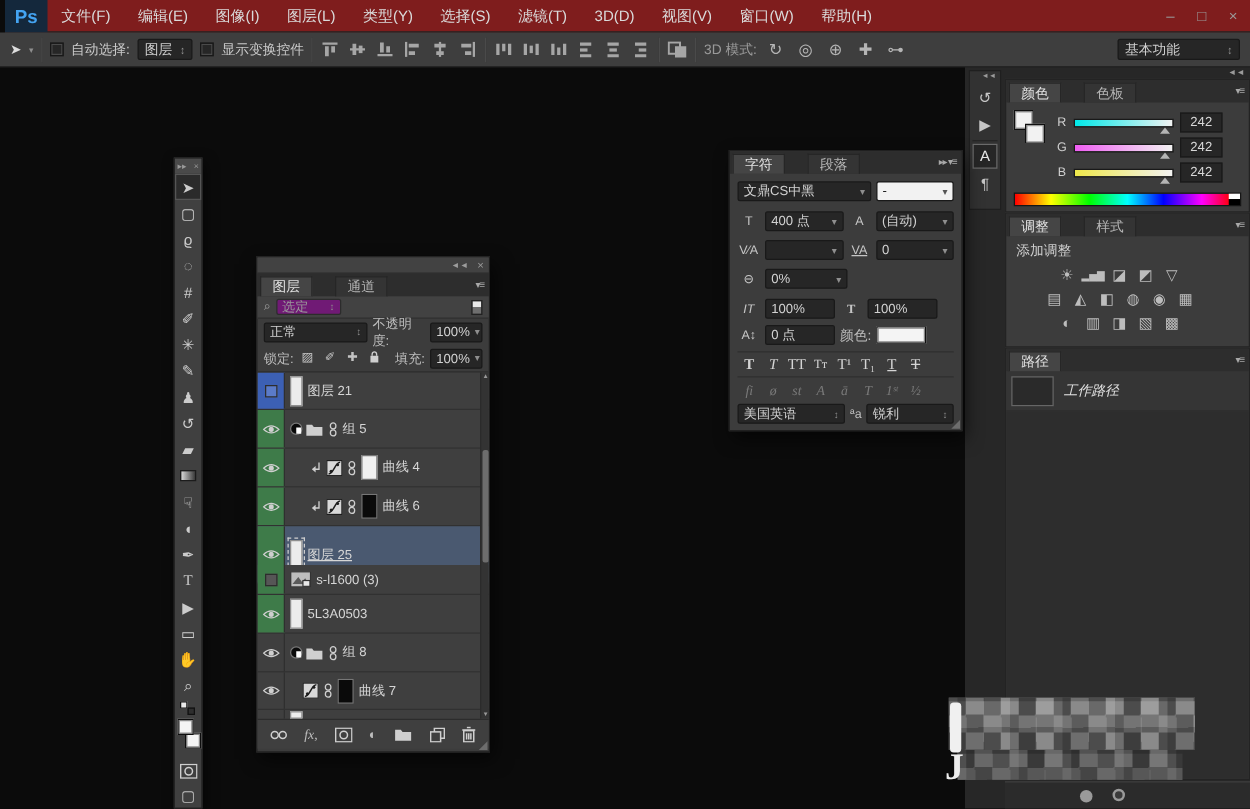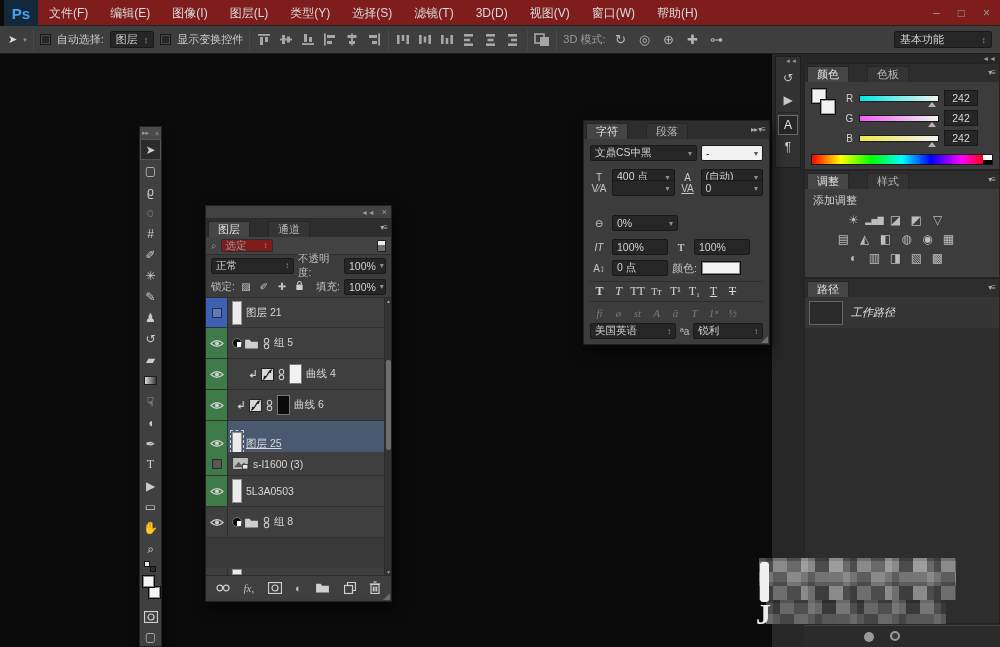--- a/index.html
+++ b/index.html
@@ -544,21 +544,21 @@
       <span>◄◄</span>
       <span style="font-size:9px">×</span>
     </div>
     <div class="tabbar">
       <div class="tab active">图层</div>
       <div class="tab">通道</div>
       <div class="pmenu">▾≡</div>
     </div>
     <div class="row" style="height:18px;background:#424242;border-bottom:1px solid #2e2e2e">
       <span style="color:#9b9b9b;font-size:10px">⌕</span>
-      <span class="dd" style="height:13px;min-width:52px;background:#7f1d1d;border-color:#2c2c2c;color:#9b9b9b">
+      <span class="dd" style="height:13px;min-width:52px;background:#701a75;border-color:#2c2c2c;color:#9b9b9b">
         <span>选定</span>
           <span class="arr">↕</span>
       </span>
       <span style="margin-left:auto;width:9px;height:12px;background:linear-gradient(180deg,#e8e8e8 45%,#6e6e6e 45%);border:1px solid #222"></span>
     </div>
     <div class="row" style="height:21px">
       <span class="dd" style="width:88px">
         <span>正常</span>
           <span class="arr">↕</span>
       </span>
@@ -634,21 +634,21 @@
           <span>曲线 4</span>
         </div>
       </div>
 
       <div class="lrow" style="top:92px;height:31px">
         <div class="eyecol green">
             <svg class="eyesvg">
               <use href="#i-eye"></use>
             </svg>
           </div>
-        <div class="lbody" style="padding-left:8px">
+        <div class="lbody" style="padding-left:20px">
           <svg width="9" height="11">
               <use href="#i-clip"></use>
             </svg>
           <svg width="13" height="13">
               <use href="#i-curves"></use>
             </svg>
           <svg width="7" height="13">
               <use href="#i-chain"></use>
             </svg>
           <span class="mask black"></span>
@@ -704,20 +704,37 @@
               <use href="#i-folder"></use>
             </svg>
           <svg width="7" height="13">
               <use href="#i-chain"></use>
             </svg>
           <span class="mask black dot"></span>
           <span>组 8</span>
         </div>
       </div>
 
+      <div class="lrow" style="top:240px;height:30px">
+        <div class="eyecol">
+            <svg class="eyesvg">
+              <use href="#i-eye"></use>
+            </svg>
+          </div>
+        <div class="lbody" style="padding-left:14px">
+          <svg width="13" height="13">
+              <use href="#i-curves"></use>
+            </svg>
+          <svg width="7" height="13">
+              <use href="#i-chain"></use>
+            </svg>
+          <span class="mask black"></span>
+          <span>曲线 7</span>
+        </div>
+      </div>
 
       <div class="lrow" style="top:270px;height:8px">
         <div class="eyecol"></div>
         <div class="lbody">
             <span class="thstrip" style="height:6px"></span>
           </div>
       </div>
       <div class="lscroll">
         <span style="position:absolute;top:0;left:0;width:7px;text-align:center;font-size:5px;color:#999">▲</span>
         <span class="lthumb" style="top:62px;height:90px"></span>
@@ -778,21 +795,21 @@
       <span class="dd" style="width:66px">
         <span>400 点</span>
           <span class="arr">▾</span>
       </span>
       <span class="fico">A</span>
       <span class="dd" style="width:66px">
         <span>(自动)</span>
           <span class="arr">▾</span>
       </span>
     </div>
-    <div class="crow" style="top:59px">
+    <div class="crow" style="top:71px">
       <span class="fico">V⁄A</span>
       <span class="dd" style="width:66px">
         <span></span>
           <span class="arr">▾</span>
       </span>
       <span class="fico" style="text-decoration:underline">VA</span>
       <span class="dd" style="width:66px">
         <span>0</span>
           <span class="arr">▾</span>
       </span>

